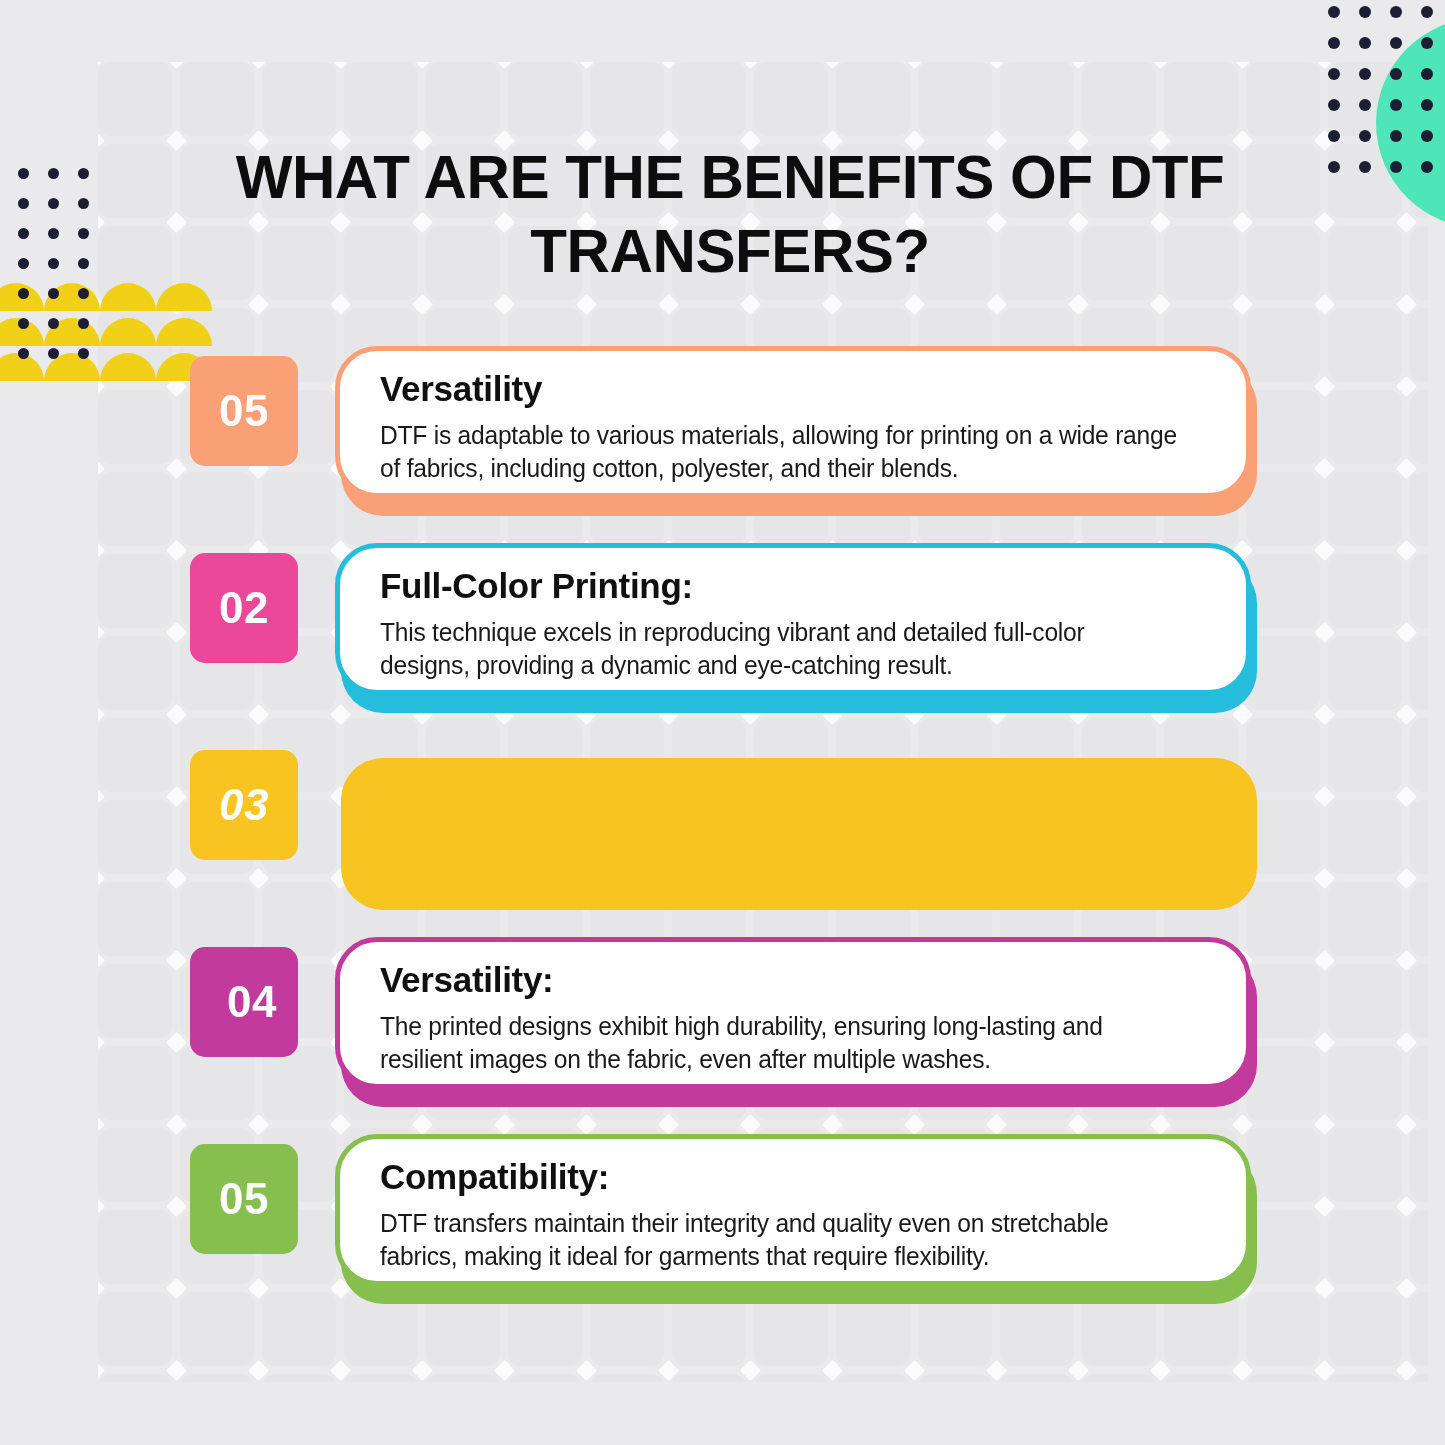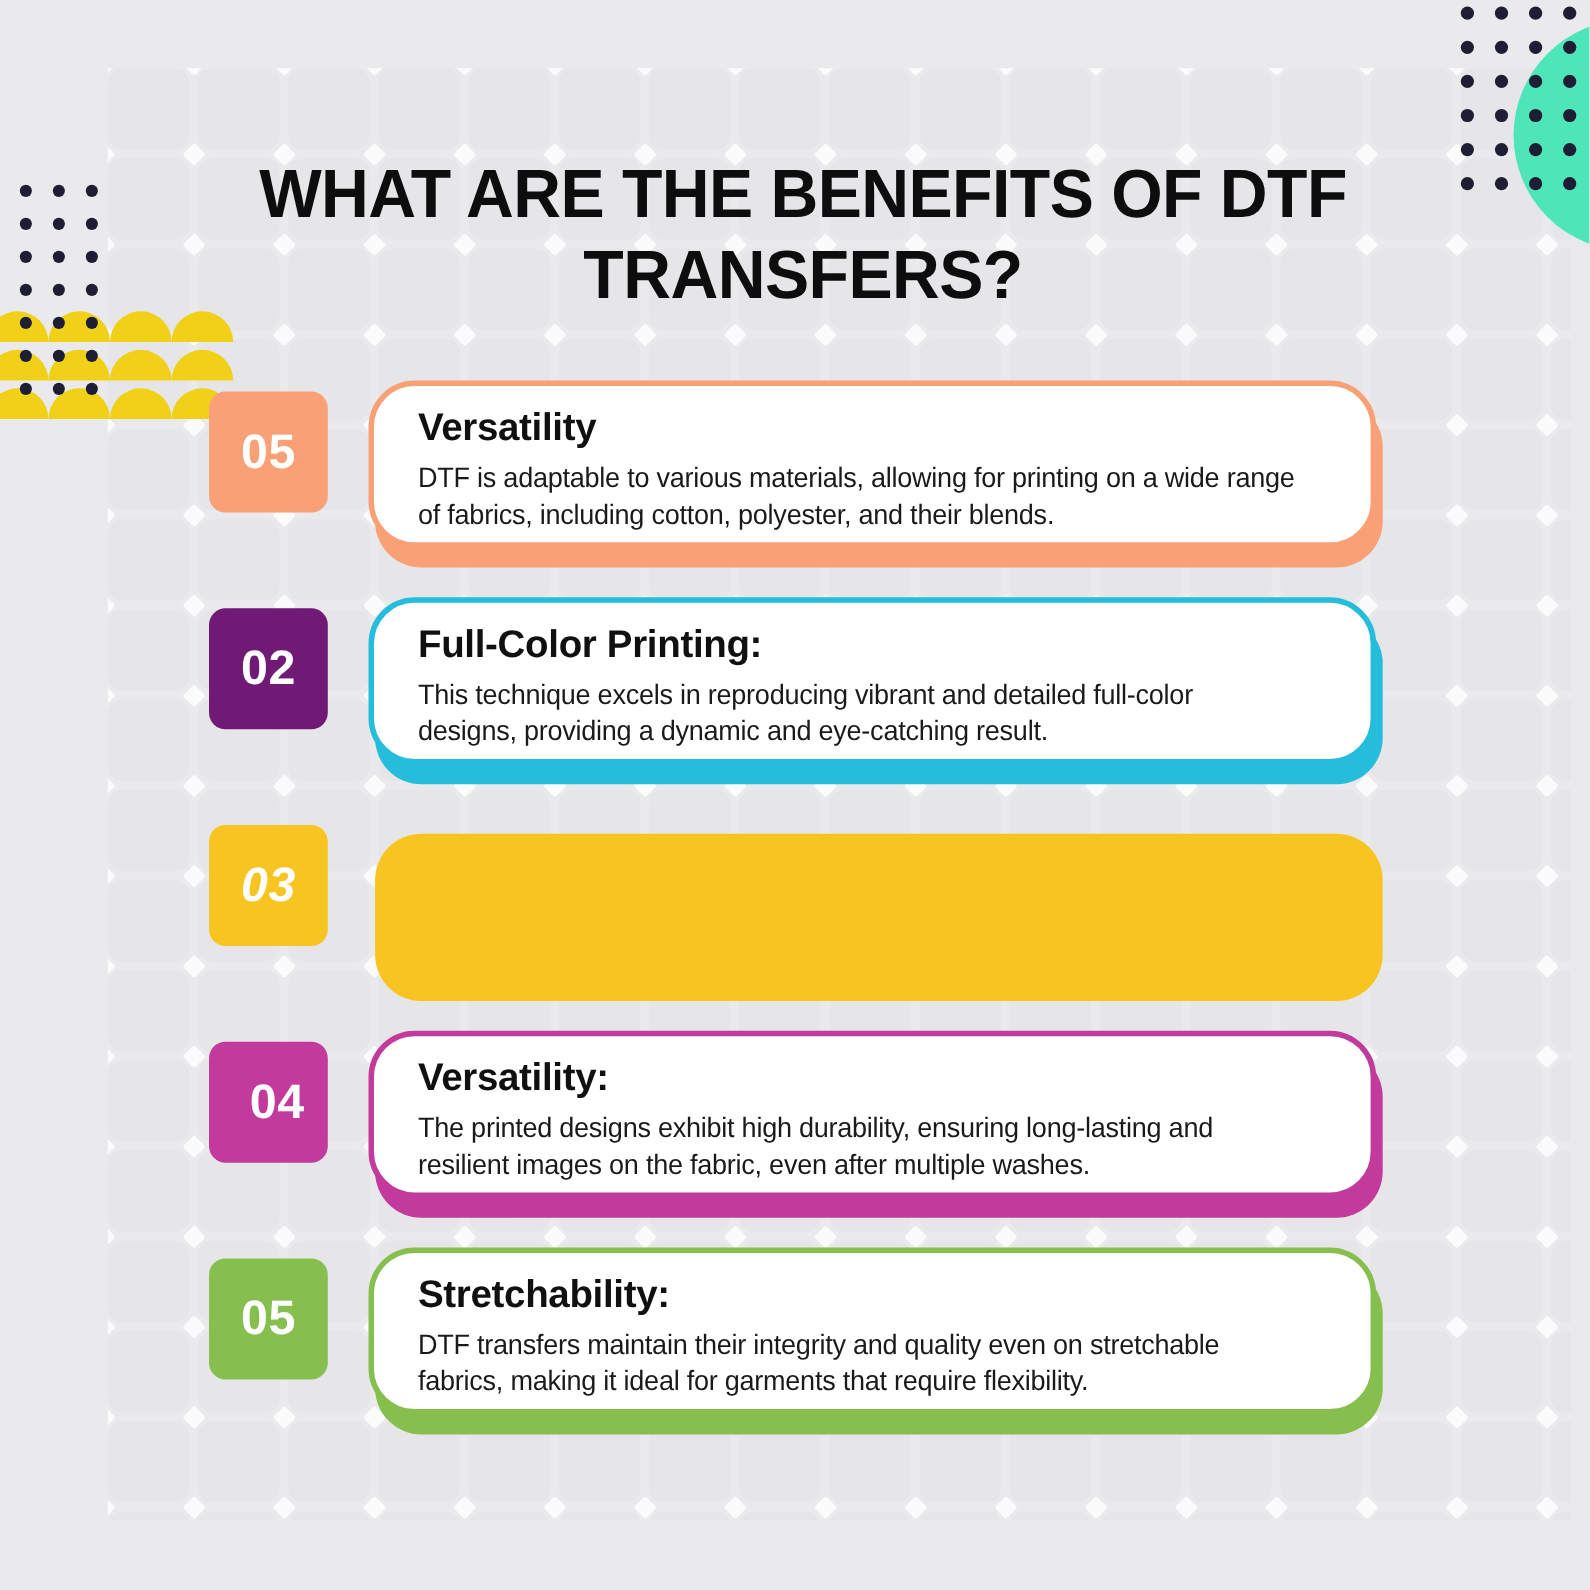--- a/index.html
+++ b/index.html
@@ -801,21 +801,21 @@
       <div class="card-row" style="top: 342px;">
         <div class="card-shadow" style="background: rgb(249, 160, 119);"></div>
         <div class="badge" style="background: rgb(249, 160, 119);">05</div>
         <div class="card" style="border-color: rgb(249, 160, 119);">
           <div class="card-title">Versatility</div>
           <div class="card-body">DTF is adaptable to various materials, allowing for printing on a wide range of fabrics, including cotton, polyester, and their blends.</div>
         </div>
       </div>
       <div class="card-row" style="top: 539px;">
         <div class="card-shadow" style="background: rgb(38, 189, 221);"></div>
-        <div class="badge" style="background: #701a75;">02</div>
+        <div class="badge" style="background: #ec4899;">02</div>
         <div class="card" style="border-color: rgb(38, 189, 221);">
           <div class="card-title">Full-Color Printing:</div>
           <div class="card-body">This technique excels in reproducing vibrant and detailed full-color designs, providing a dynamic and eye-catching result.</div>
         </div>
       </div>
       <div class="card-row" style="top: 736px; font-style: italic;">
         <div class="card-shadow" style="background: rgb(248, 196, 33);"></div>
         <div class="badge" style="background: rgb(248, 196, 33);">03</div>
       </div>
       <div class="card-row" style="top: 933px;">
@@ -823,19 +823,19 @@
         <div class="badge" style="background: rgb(193, 58, 156); padding-left: 16px;">04</div>
         <div class="card" style="border-color: rgb(193, 58, 156);">
           <div class="card-title">Versatility:</div>
           <div class="card-body">The printed designs exhibit high durability, ensuring long-lasting and resilient images on the fabric, even after multiple washes.</div>
         </div>
       </div>
       <div class="card-row" style="top: 1130px;">
         <div class="card-shadow" style="background: rgb(135, 191, 79);"></div>
         <div class="badge" style="background: rgb(135, 191, 79);">05</div>
         <div class="card" style="border-color: rgb(135, 191, 79);">
-          <div class="card-title">Stretchability:</div>
+          <div class="card-title">Compatibility:</div>
           <div class="card-body">DTF transfers maintain their integrity and quality even on stretchable fabrics, making it ideal for garments that require flexibility.</div>
         </div>
       </div>
     </div>
 
 </div>
 
 </body></html>

